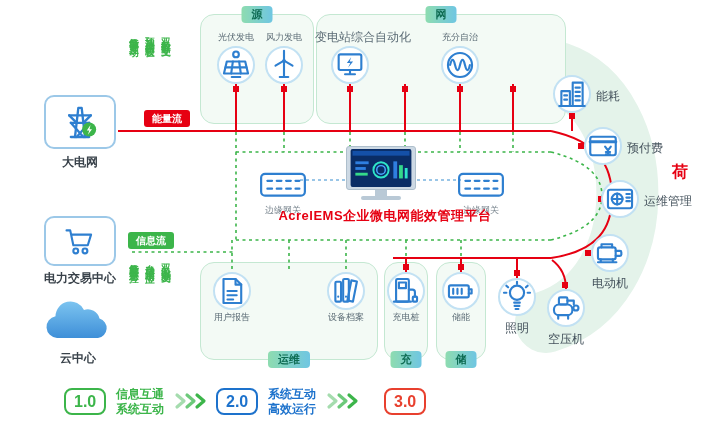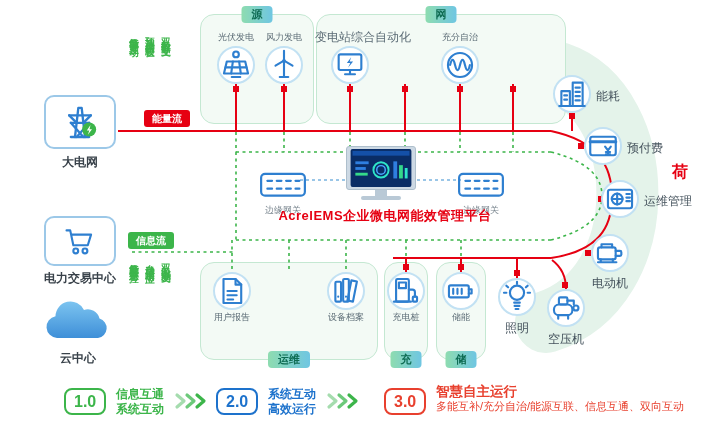--- a/index.html
+++ b/index.html
@@ -451,19 +451,15 @@
     <div class="chev" style="left:326px;top:14px">
       <svg width="34" height="18" viewBox="0 0 34 18">
           <g fill="none" stroke-linecap="round" stroke-linejoin="round" stroke-width="3.2">
         <path d="M3,3 L10,9 L3,15" stroke="#a5dcae"></path>
             <path d="M13,3 L20,9 L13,15" stroke="#6cc97a"></path>
             <path d="M23,3 L30,9 L23,15" stroke="#3cb54a"></path>
       </g>
         </svg>
     </div>
     <div class="ver-badge" style="left:384px;top:10px;color:#e8402e;border-color:#e8402e">3.0</div>
-    <div class="ver-text" style="left:436px;top:6px;color:#e8402e">
-      <div style="font-size:13.5px">智慧自主运行</div>
-      <div class="l2">多能互补/充分自治/能源互联、信息互通、双向互动</div>
-    </div>
   </div>
 
 </div>
 
 </body></html>

